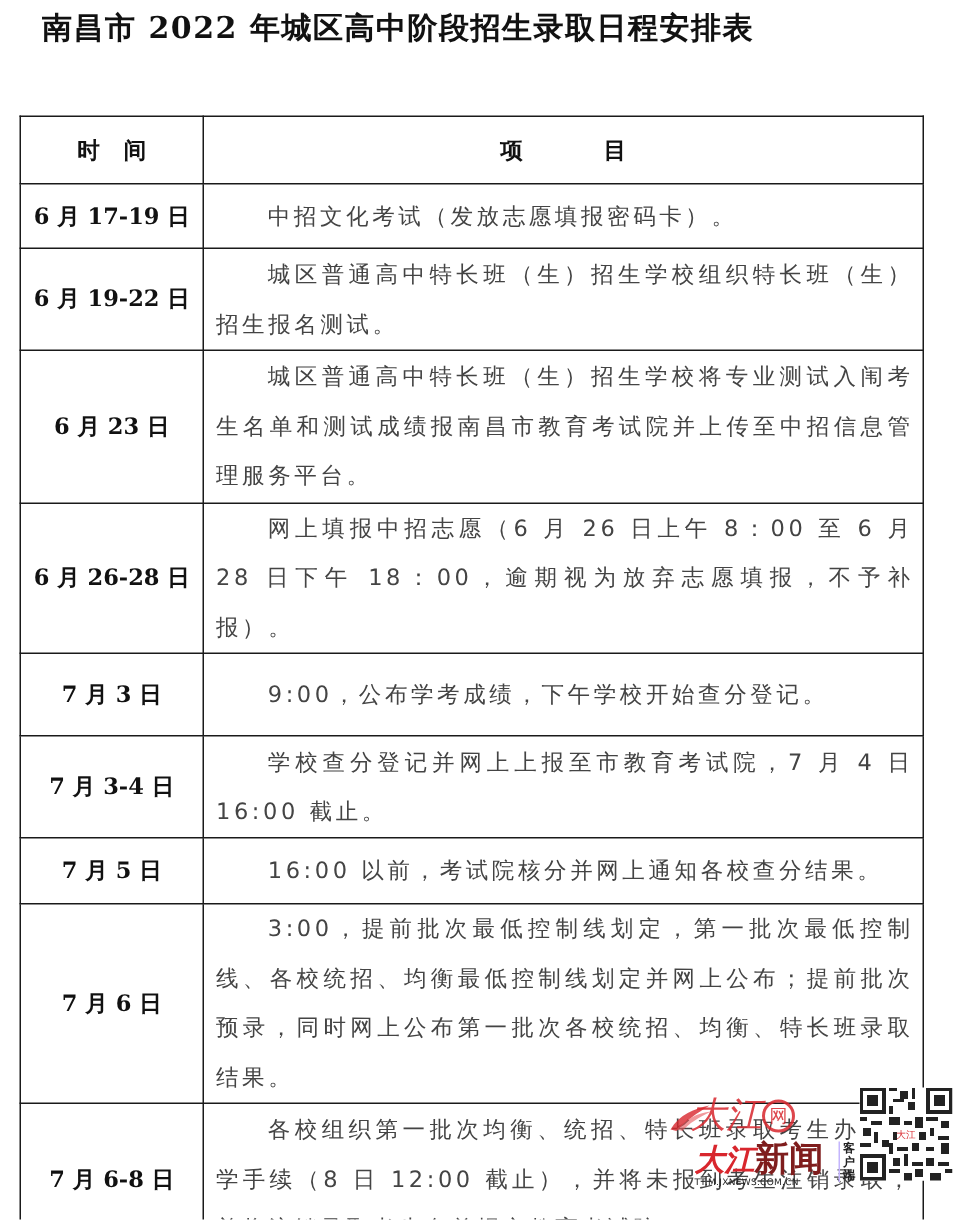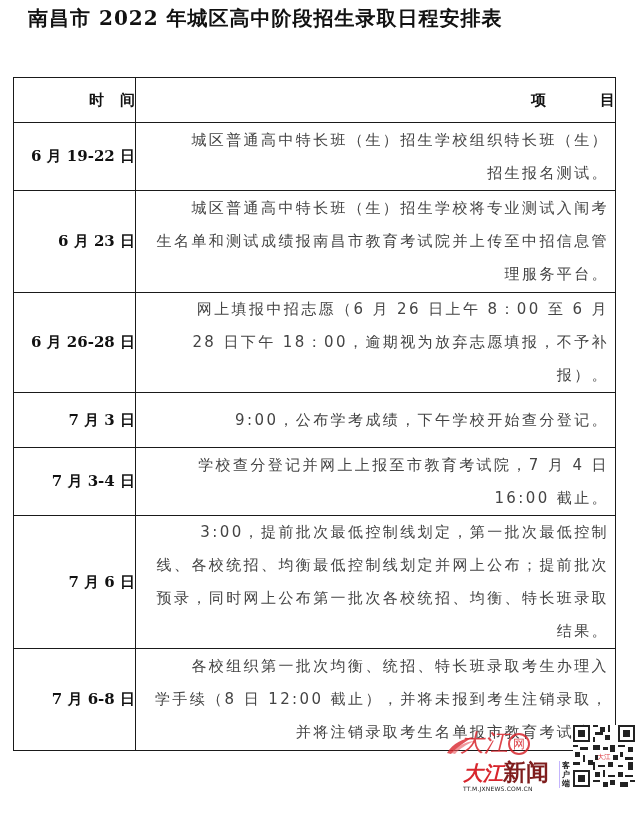--- a/index.html
+++ b/index.html
@@ -34,21 +34,20 @@
     left: 13px;
     top: 77px;
     width: 602px;
     border-collapse: collapse;
     table-layout: fixed;
   }
   .schedule-table td, .schedule-table th {
     border: 1.5px solid #1a1a1a;
     padding: 0;
     vertical-align: middle;
-    text-align: right;
   }
   .col-time { width: 122px; }
   .col-item { width: 480px; }
   .hdr-cell {
     height: 44px;
     text-align: center;
     font-weight: bold;
     font-size: 15px;
     color: #111;
   }
@@ -174,20 +173,26 @@
     <col class="col-time">
     <col class="col-item">
   </colgroup>
   <thead>
     <tr>
       <th class="hdr-cell hdr-time"><span>时间</span></th>
       <th class="hdr-cell hdr-item"><span>项目</span></th>
     </tr>
   </thead>
   <tbody id="rows">
+      <tr style="height: 43px;">
+        <td class="time-cell">6 月 17-19 日</td>
+        <td class="item-cell">
+          <p>中招文化考试（发放志愿填报密码卡）。</p>
+        </td>
+      </tr>
       <tr style="height: 68px;">
         <td class="time-cell">6 月 19-22 日</td>
         <td class="item-cell">
           <p>城区普通高中特长班（生）招生学校组织特长班（生）招生报名测试。</p>
         </td>
       </tr>
       <tr style="height: 102px;">
         <td class="time-cell">6 月 23 日</td>
         <td class="item-cell">
           <p>城区普通高中特长班（生）招生学校将专业测试入闱考生名单和测试成绩报南昌市教育考试院并上传至中招信息管理服务平台。</p>
@@ -202,20 +207,26 @@
       <tr style="height: 55px;">
         <td class="time-cell">7 月 3 日</td>
         <td class="item-cell">
           <p>9:00，公布学考成绩，下午学校开始查分登记。</p>
         </td>
       </tr>
       <tr style="height: 68px;">
         <td class="time-cell">7 月 3-4 日</td>
         <td class="item-cell">
           <p>学校查分登记并网上上报至市教育考试院，7 月 4 日 16:00 截止。</p>
+        </td>
+      </tr>
+      <tr style="height: 44px;">
+        <td class="time-cell">7 月 5 日</td>
+        <td class="item-cell">
+          <p>16:00 以前，考试院核分并网上通知各校查分结果。</p>
         </td>
       </tr>
       <tr style="height: 101px;">
         <td class="time-cell">7 月 6 日</td>
         <td class="item-cell">
           <p>3:00，提前批次最低控制线划定，第一批次最低控制线、各校统招、均衡最低控制线划定并网上公布；提前批次预录，同时网上公布第一批次各校统招、均衡、特长班录取结果。</p>
         </td>
       </tr>
       <tr style="height: 102px;">
         <td class="time-cell">7 月 6-8 日</td>

